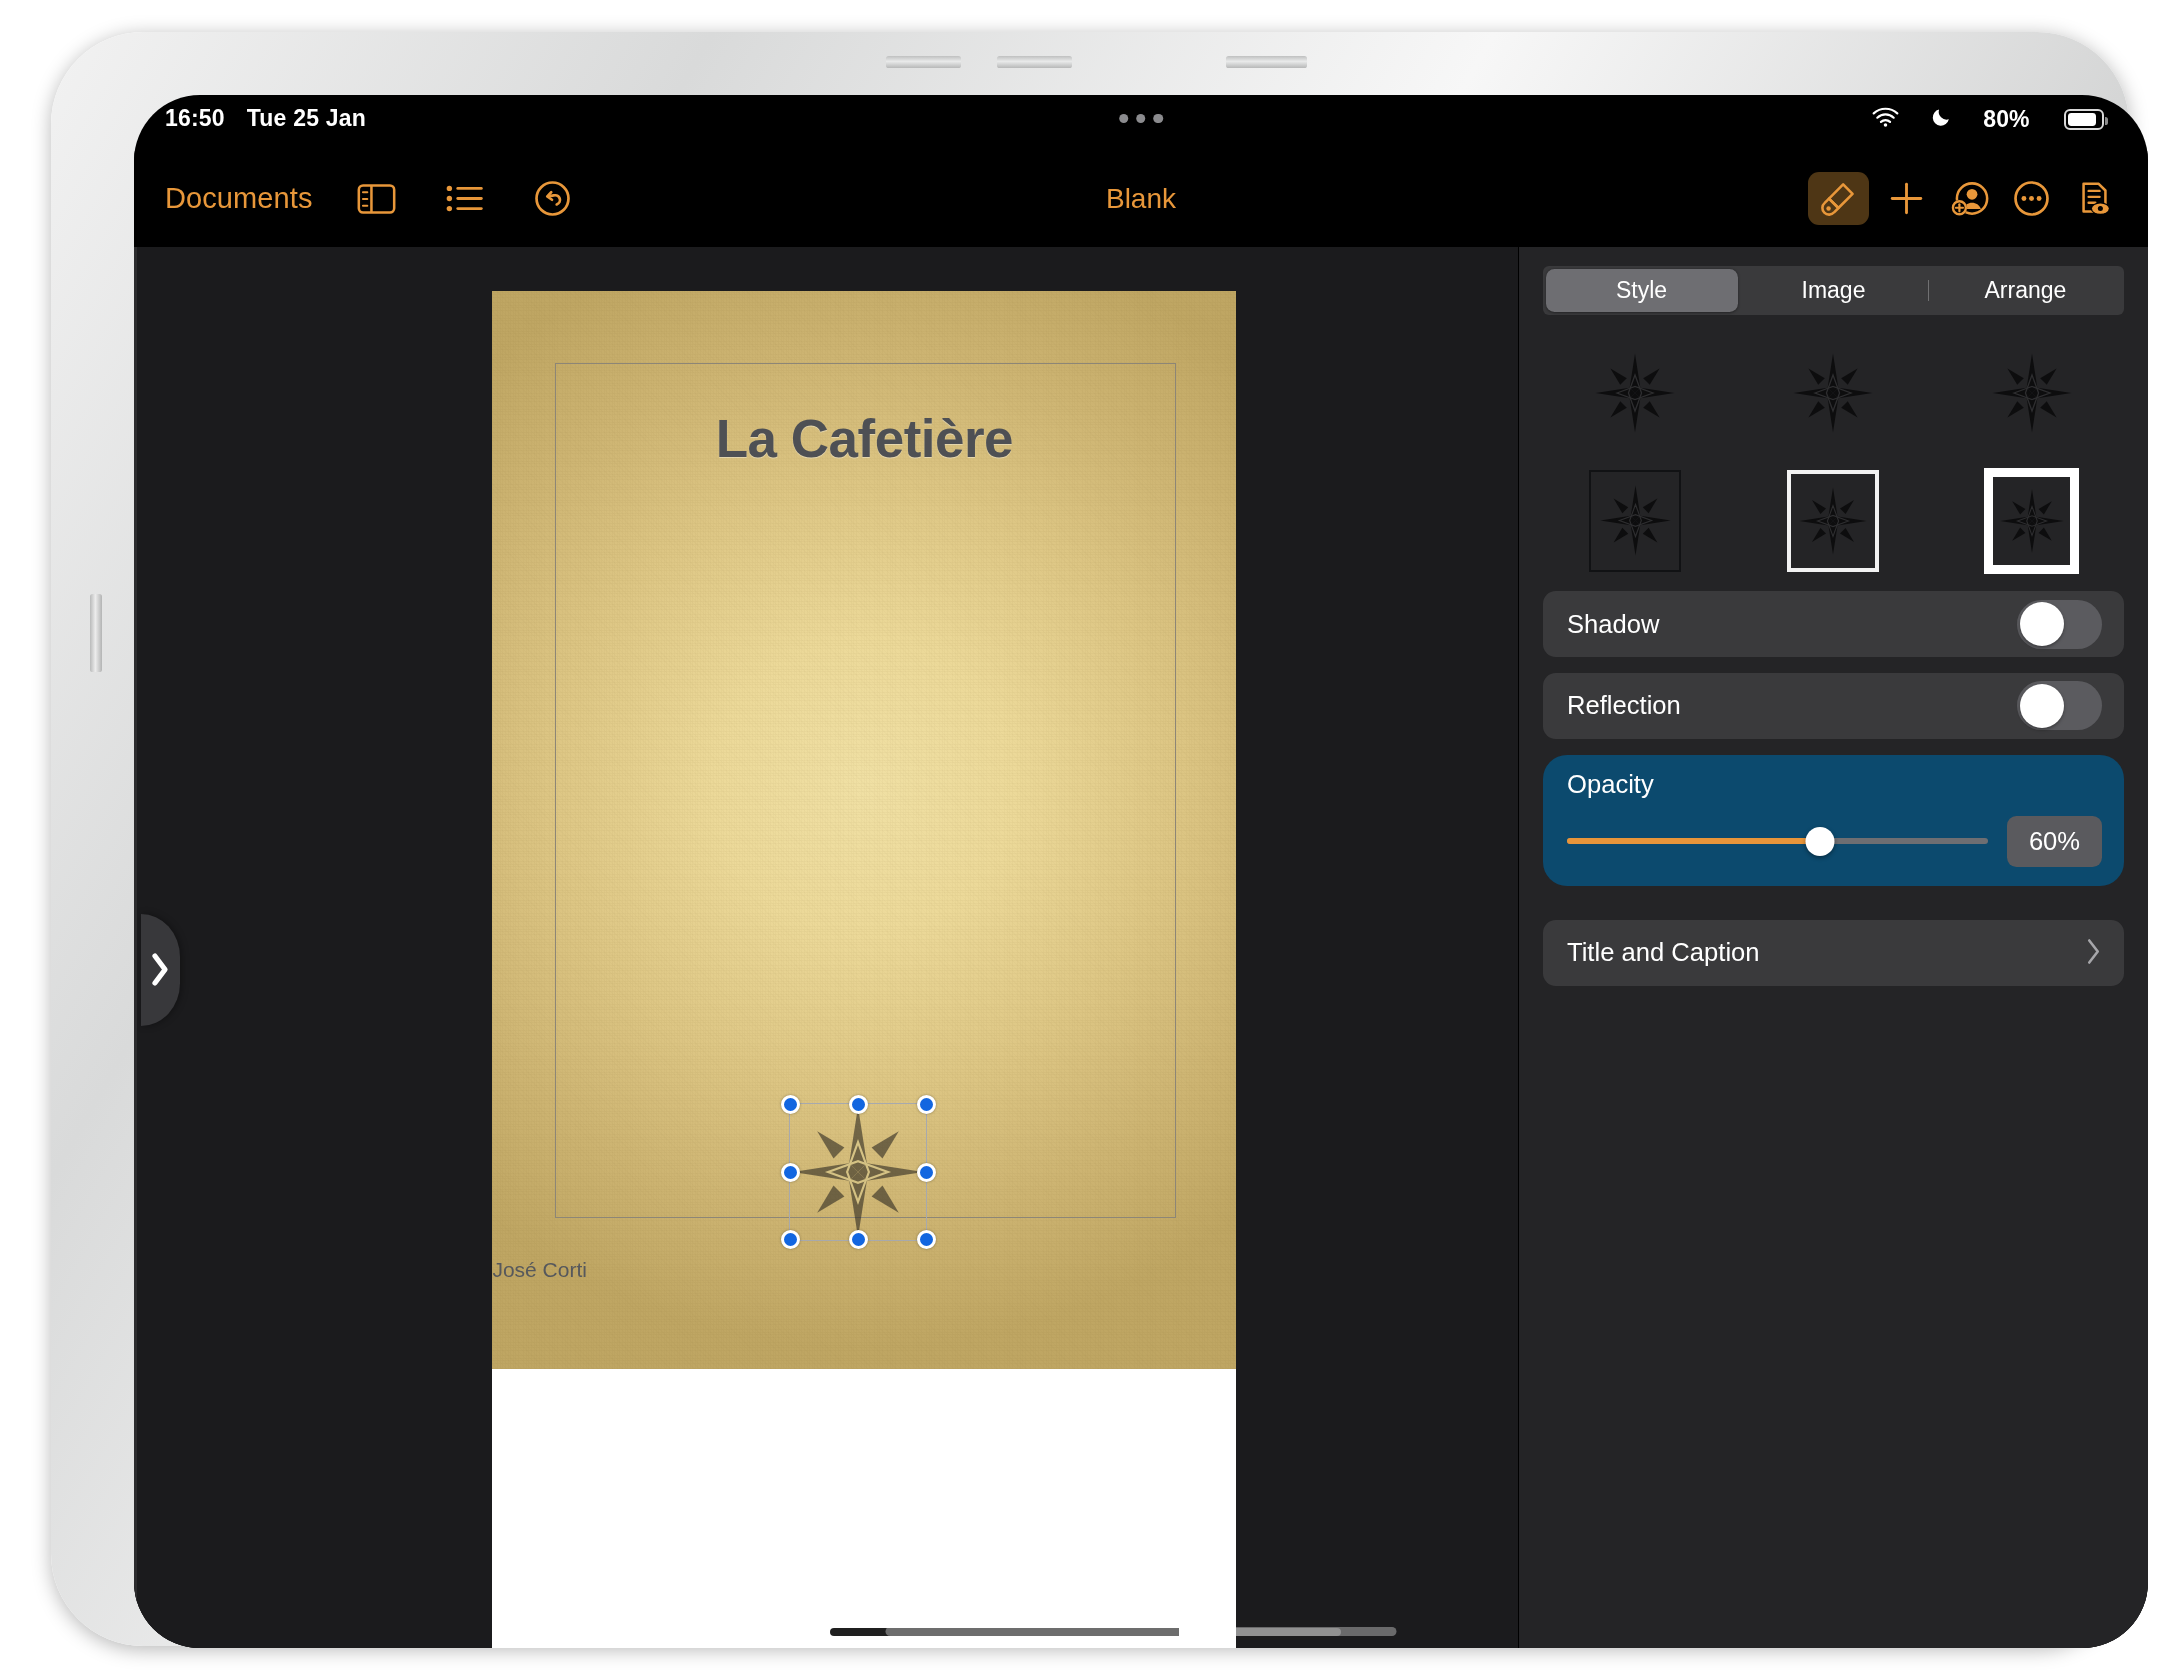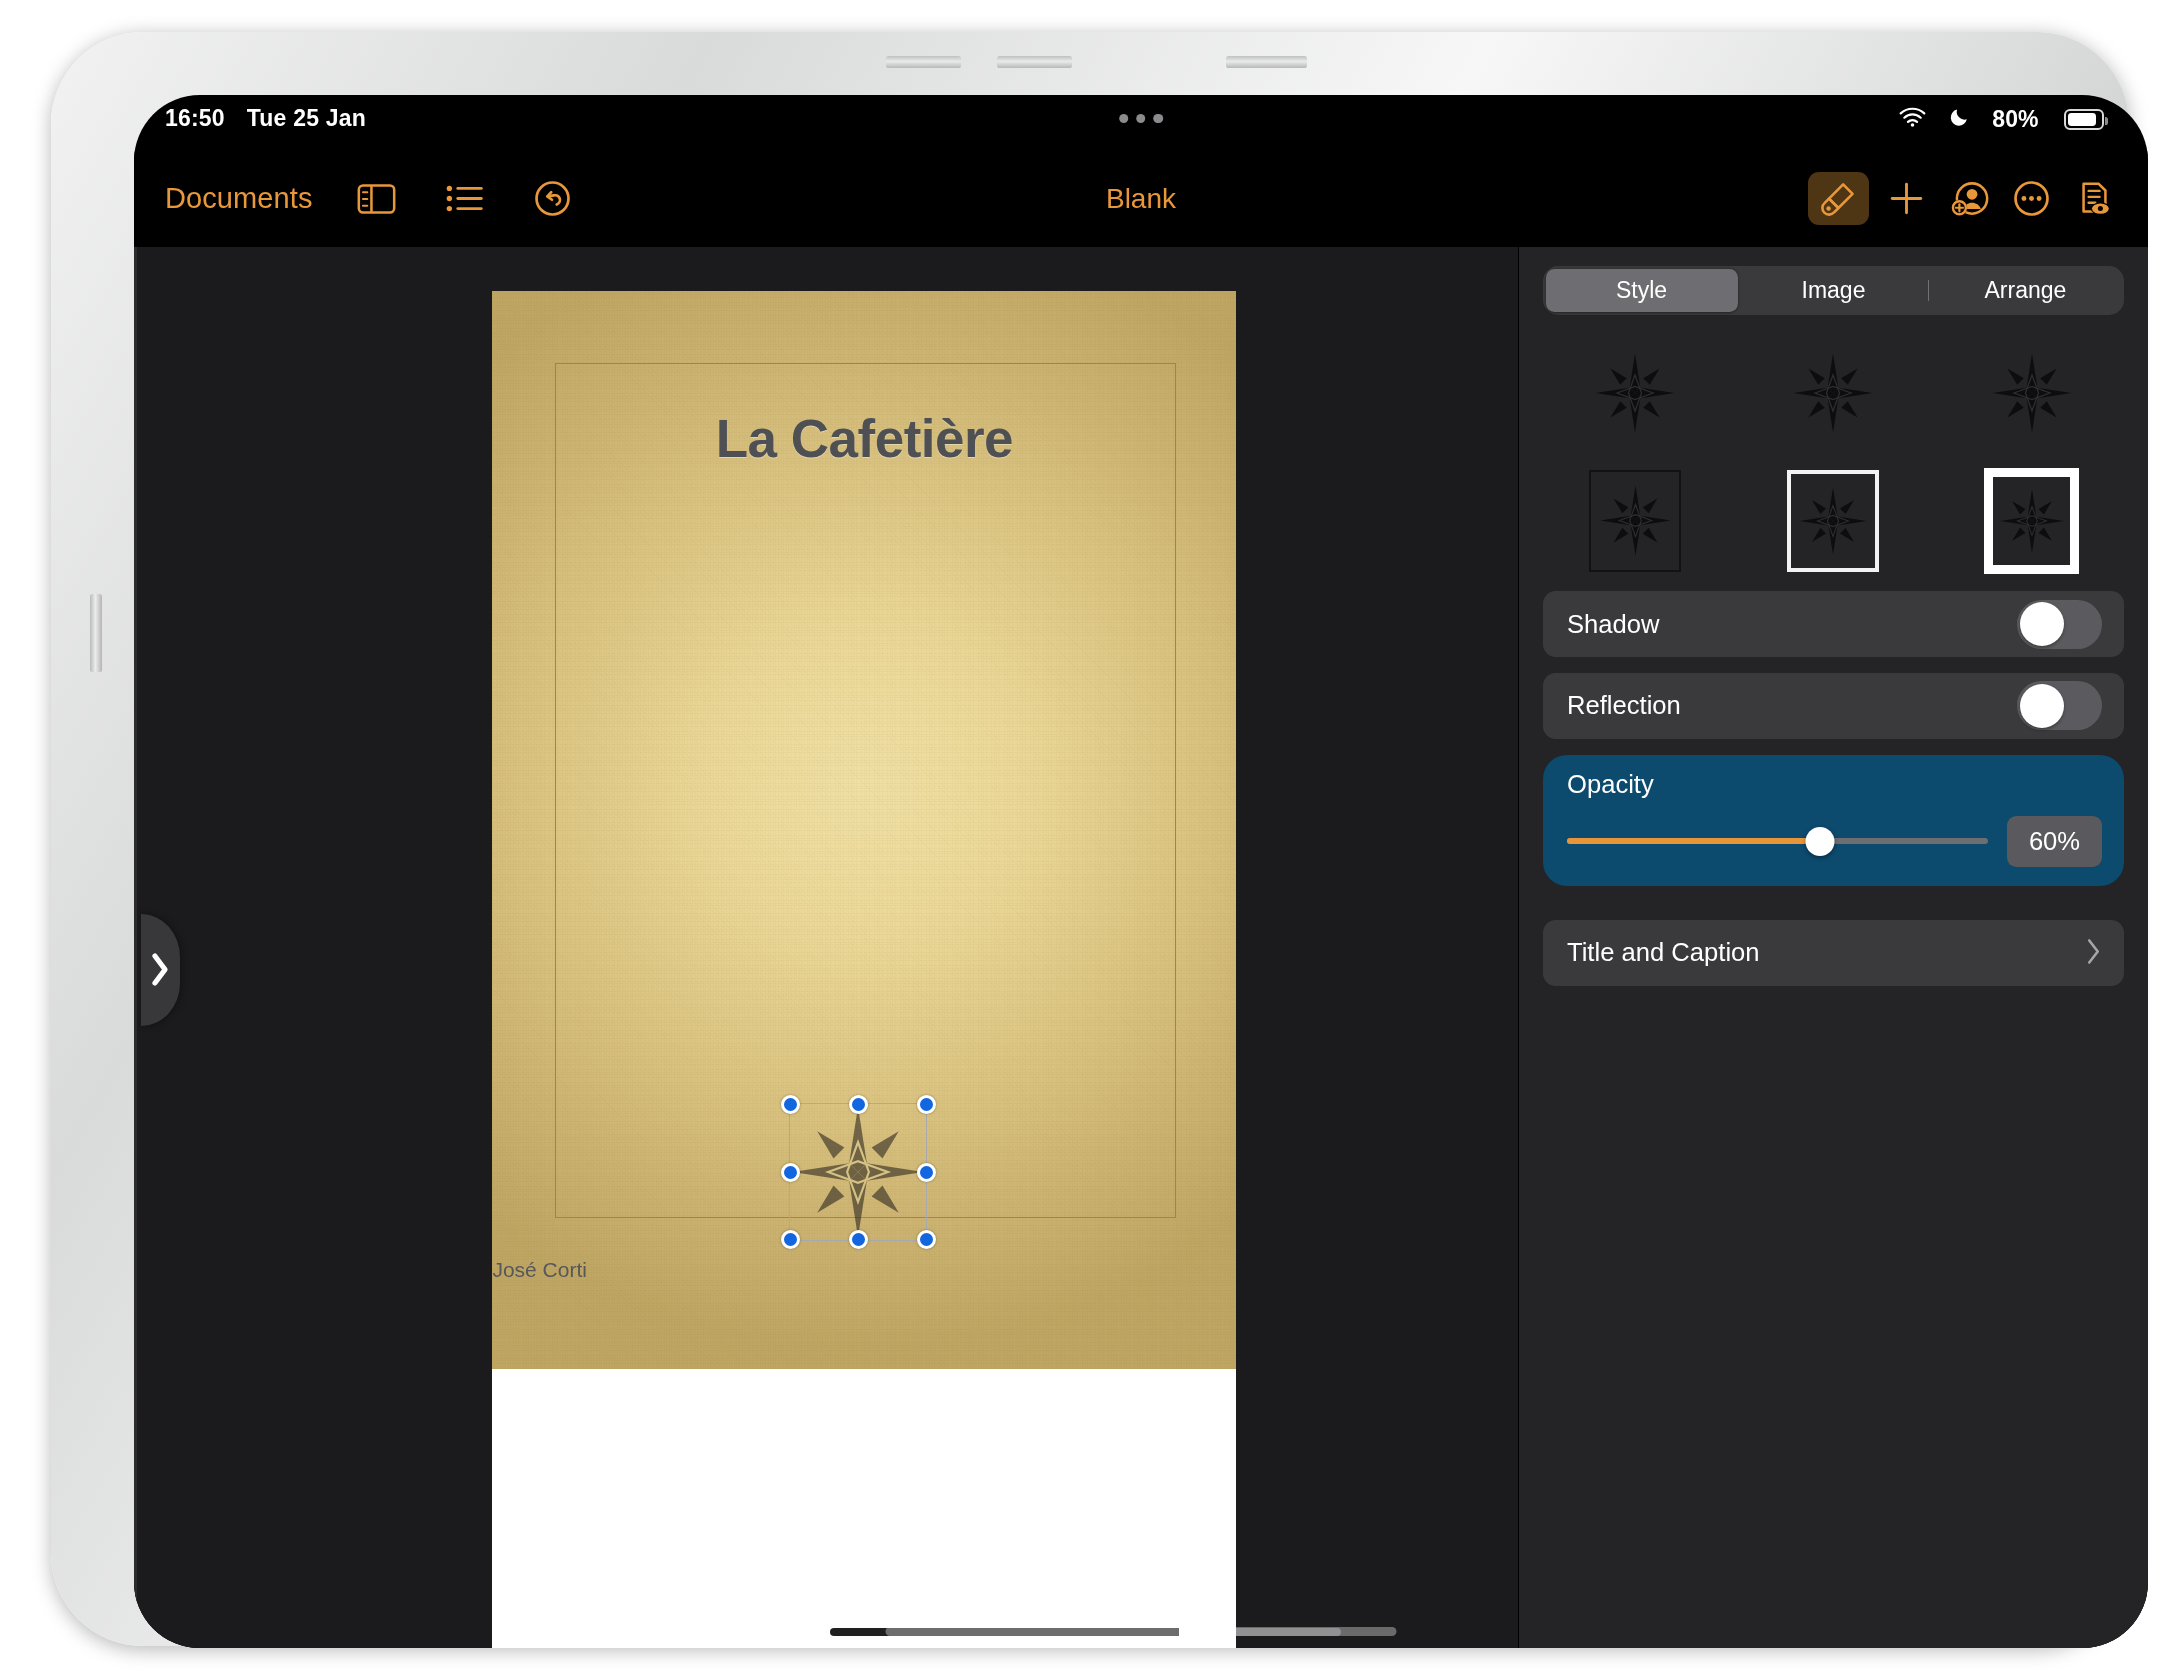--- a/index.html
+++ b/index.html
@@ -45,21 +45,21 @@
     width: 100%; height: 56px;
     color: #fff;
   }
   #status-left {
     position: absolute; left: 31px; top: 10.2px;
     display: flex; gap: 22px; align-items: baseline;
     font-size: 23px; font-weight: 600; letter-spacing: 0.2px;
   }
   #status-right {
     position: absolute; right: 44px; top: 11px;
-    display: flex; gap: 23px; align-items: center;
+    display: flex; gap: 32px; align-items: center;
     font-size: 23px; font-weight: 600;
   }
   #battery-shell {
     width: 40px; height: 20.4px; border: 2.1px solid rgba(255,255,255,.85);
     border-radius: 6px; position: relative; margin-left: 2.6px;
   }
   #battery-shell::after {
     content: ""; position: absolute; right: -6px; top: 6px;
     width: 3.4px; height: 7.7px; border-radius: 0 2.6px 2.6px 0;
     background: rgba(255,255,255,.55);
@@ -205,21 +205,21 @@
 
   
   #format-panel {
     position: absolute; right: 0; top: 0; bottom: 0; width: 630px;
     background: #242426;
     border-left: 1.7px solid #000;
   }
   #panel-inner { position: absolute; left: 24px; right: 24px; top: 19px; }
 
   #segmented-control {
-    display: flex; height: 49px; border-radius: 15px;
+    display: flex; height: 49px; border-radius: 6px;
     background: #3a3a3c; padding: 2.6px; position: relative;
   }
   .segment {
     flex: 1; display: flex; align-items: center; justify-content: center;
     color: #fff; font-size: 23px; border-radius: 8.5px; position: relative;
   }
   .segment.selected { background: #6e6e72; box-shadow: 0 0.9px 2.6px rgba(0,0,0,.4); }
   .segment.divider::before {
     content: ""; position: absolute; right: 0; top: 11px; bottom: 11px;
     width: 1.3px; background: rgba(255,255,255,.28);

